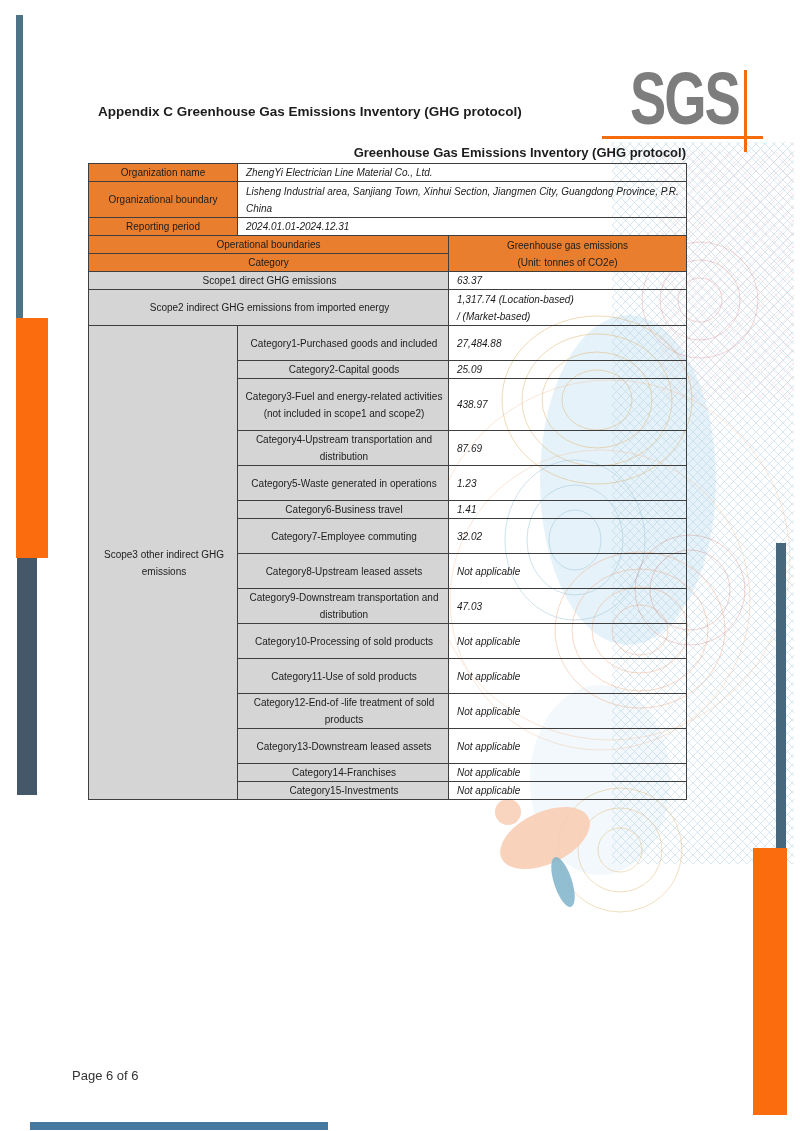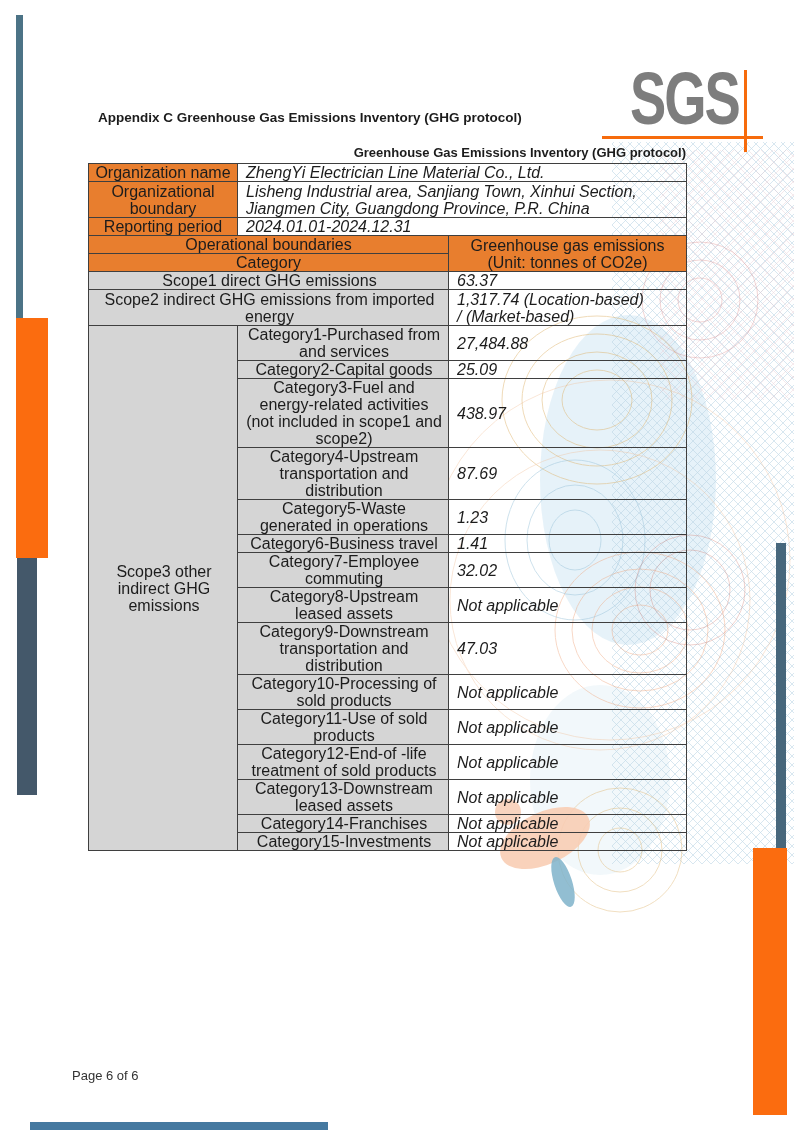--- a/index.html
+++ b/index.html
@@ -17,26 +17,26 @@
   #bar-bottom-blue {left:30px;top:1122px;width:298px;height:8px;background:#4579a0;}
   
   #logo{position:absolute;left:630px;top:62px;width:160px;height:80px;}
   #logo .sgs{
     position:absolute;left:0;top:0;font-size:80px;line-height:80px;font-weight:bold;
     color:#7d7d7d;letter-spacing:-3px;transform:scale(0.68,0.92);transform-origin:left top;
   }
   #logo-hline{position:absolute;left:602px;top:136px;width:161px;height:3px;background:#f66b0c;}
   #logo-vline{position:absolute;left:744px;top:70px;width:3px;height:82px;background:#f66b0c;}
   
-  #appendix-title{position:absolute;left:98px;top:110px;font-size:13.5px;font-weight:bold;white-space:nowrap;}
+  #appendix-title{position:absolute;left:98px;top:104px;font-size:13.5px;font-weight:bold;white-space:nowrap;}
   #table-title{position:absolute;left:88px;top:145px;width:598px;text-align:right;font-size:13px;font-weight:bold;}
   
   #ghg-table{
     position:absolute;left:88px;top:163px;width:598px;border-collapse:collapse;
-    font-size:16px;line-height:17px;table-layout:fixed;
+    font-size:10px;line-height:17px;table-layout:fixed;
   }
   #ghg-table td{border:1px solid #3f3f3f;padding:0 4px;vertical-align:middle;overflow:hidden;}
   .col-a{width:149px;}.col-b{width:211px;}.col-c{width:238px;}
   .orange{background:#e87e2e;text-align:center;}
   .gray{background:#d5d5d5;text-align:center;}
   .val{background:transparent;padding-left:8px !important;font-style:italic;}
   .lbl-left{padding-left:6px !important;}
   .r18{height:18px;}.r35{height:35px;}.r36{height:36px;}.r52{height:52px;margin-top:12px;}
   
   #page-footer{position:absolute;left:72px;top:1068px;font-size:13px;color:#333;}
@@ -160,21 +160,21 @@
     <tr class="r36">
       <td colspan="2" class="gray lbl-left">Scope2 indirect GHG emissions from imported energy</td>
       <td class="val">
         <div>1,317.74 (Location-based)</div>
         <div>/ (Market-based)</div>
       </td>
     </tr>
 
     <tr class="r35">
       <td rowspan="15" class="gray lbl-left">Scope3 other indirect GHG emissions</td>
-      <td class="gray lbl-left">Category1-Purchased from and services</td>
+      <td class="gray lbl-left">Category1-Purchased goods and included</td>
       <td class="val">27,484.88</td>
     </tr>
     <tr class="r18">
       <td class="gray lbl-left">Category2-Capital goods</td>
       <td class="val">25.09</td>
     </tr>
     <tr class="r52">
       <td class="gray lbl-left">Category3-Fuel and energy-related activities (not included in scope1 and scope2)</td>
       <td class="val">438.97</td>
     </tr>

